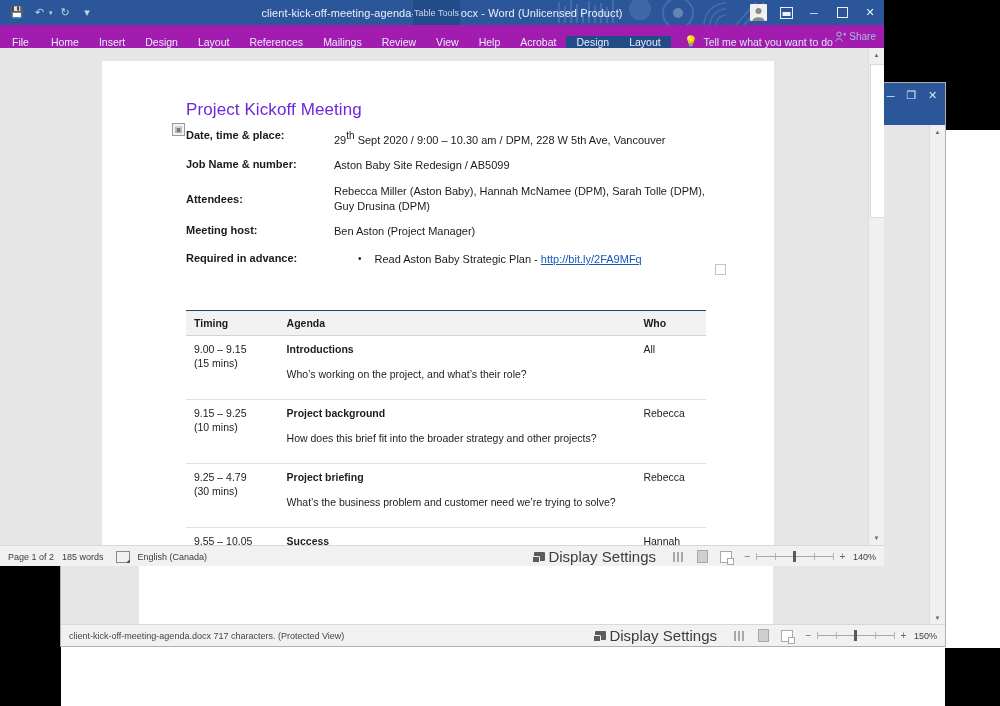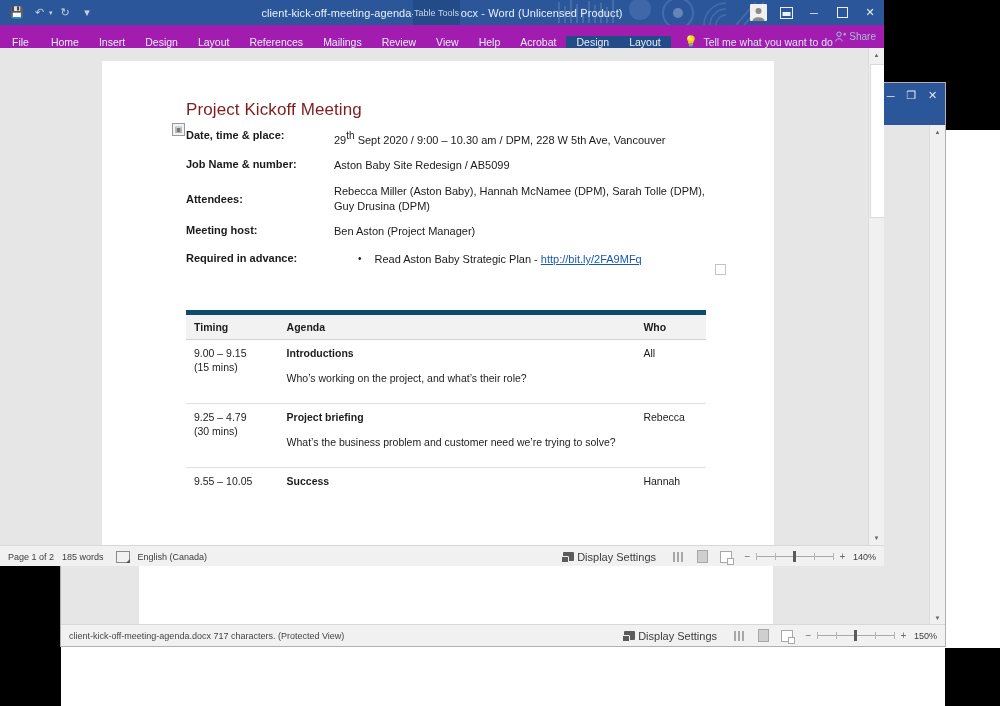--- a/index.html
+++ b/index.html
@@ -133,21 +133,21 @@
   }
   .page{
     position:absolute;left:102px;top:13px;width:672px;height:520px;
     background:#fff;
   }
   .docbody{
     position:absolute;left:84px;top:39px;width:520px;
     font-family:"Liberation Sans",sans-serif;
   }
   .doctitle{
-    font-size:17px;color:#7f1d1d;font-weight:400;line-height:1.15;
+    font-size:17px;color:#6d28d9;font-weight:400;line-height:1.15;
     letter-spacing:.1px;margin:0 0 9px 0;
   }
   .tablehandle{
     position:absolute;left:70px;top:62px;width:11px;height:11px;
     border:1px solid #9a9a9a;background:#f3f3f3;
     display:flex;align-items:center;justify-content:center;
     font-size:8px;color:#777;line-height:1;
   }
   .metarow{display:flex;margin-bottom:11px;font-size:11px;color:#1a1a1a;}
   .metalabel{width:148px;flex:0 0 148px;font-weight:bold;}
@@ -162,21 +162,21 @@
     border:1px solid #c4c4c4;background:#fff;
   }
 
   
   .agenda{
     position:absolute;left:84px;top:249px;width:520px;
     border-collapse:collapse;font-size:10.5px;color:#1c1c1c;
   }
   .agenda th{
     background:#f2f2f2;text-align:left;font-weight:bold;
-    padding:6px 0 6px 8px;border-top:5px solid #0c4a6e;
+    padding:6px 0 6px 8px;border-top:1px solid #0c4a6e;
     border-bottom:1px solid #d2d2d2;
     font-size:10.5px;
   }
   .agenda td{
     padding:7px 0 7px 8px;vertical-align:top;
     border-bottom:1px solid #e0e0e0;
   }
   .agenda tr.last td{border-bottom:none;}
   .col-timing{width:88px;}
   .col-agenda{width:368px;}
@@ -216,21 +216,21 @@
   }
   .sb-spell:after{
     content:'';position:absolute;right:-1px;bottom:-1px;
     width:0;height:0;border-left:4px solid transparent;
     border-bottom:4px solid #555;
   }
   .sb-right{
     position:absolute;right:6px;top:0;height:21px;
     display:flex;align-items:center;gap:0;
   }
-  .ds-btn{display:flex;align-items:center;gap:3px;font-size:11px;color:#3c3c3c;padding-right:10px;}
+  .ds-btn{display:flex;align-items:center;gap:3px;font-size:15px;color:#3c3c3c;padding-right:10px;}
   .ds-mon{
     width:11px;height:9px;background:#5b5b5b;border-radius:1px;position:relative;
   }
   .ds-mon:after{
     content:'';position:absolute;left:-2px;bottom:-2px;
     width:6px;height:5px;background:#5b5b5b;border:1px solid #f1f1f1;border-radius:1px;
   }
   .viewbtn{
     width:24px;height:21px;display:flex;align-items:center;justify-content:center;
     color:#9a9a9a;
@@ -504,20 +504,31 @@
               <p class="timing-sub">(15 mins)</p>
             </td>
             <td class="col-agenda">
               <p class="ag-title">Introductions</p>
               <p class="ag-desc">Who’s working on the project, and what’s their role?</p>
             </td>
             <td class="col-who">All</td>
           </tr>
           <tr>
             <td class="col-timing">
+              <p class="timing-main">9.15 – 9.25</p>
+              <p class="timing-sub">(10 mins)</p>
+            </td>
+            <td class="col-agenda">
+              <p class="ag-title">Project background</p>
+              <p class="ag-desc">How does this brief fit into the broader strategy and other projects?</p>
+            </td>
+            <td class="col-who">Rebecca</td>
+          </tr>
+          <tr>
+            <td class="col-timing">
               <p class="timing-main">9.25 – 4.79</p>
               <p class="timing-sub">(30 mins)</p>
             </td>
             <td class="col-agenda">
               <p class="ag-title">Project briefing</p>
               <p class="ag-desc">What’s the business problem and customer need we’re trying to solve?</p>
             </td>
             <td class="col-who">Rebecca</td>
           </tr>
           <tr class="last">

